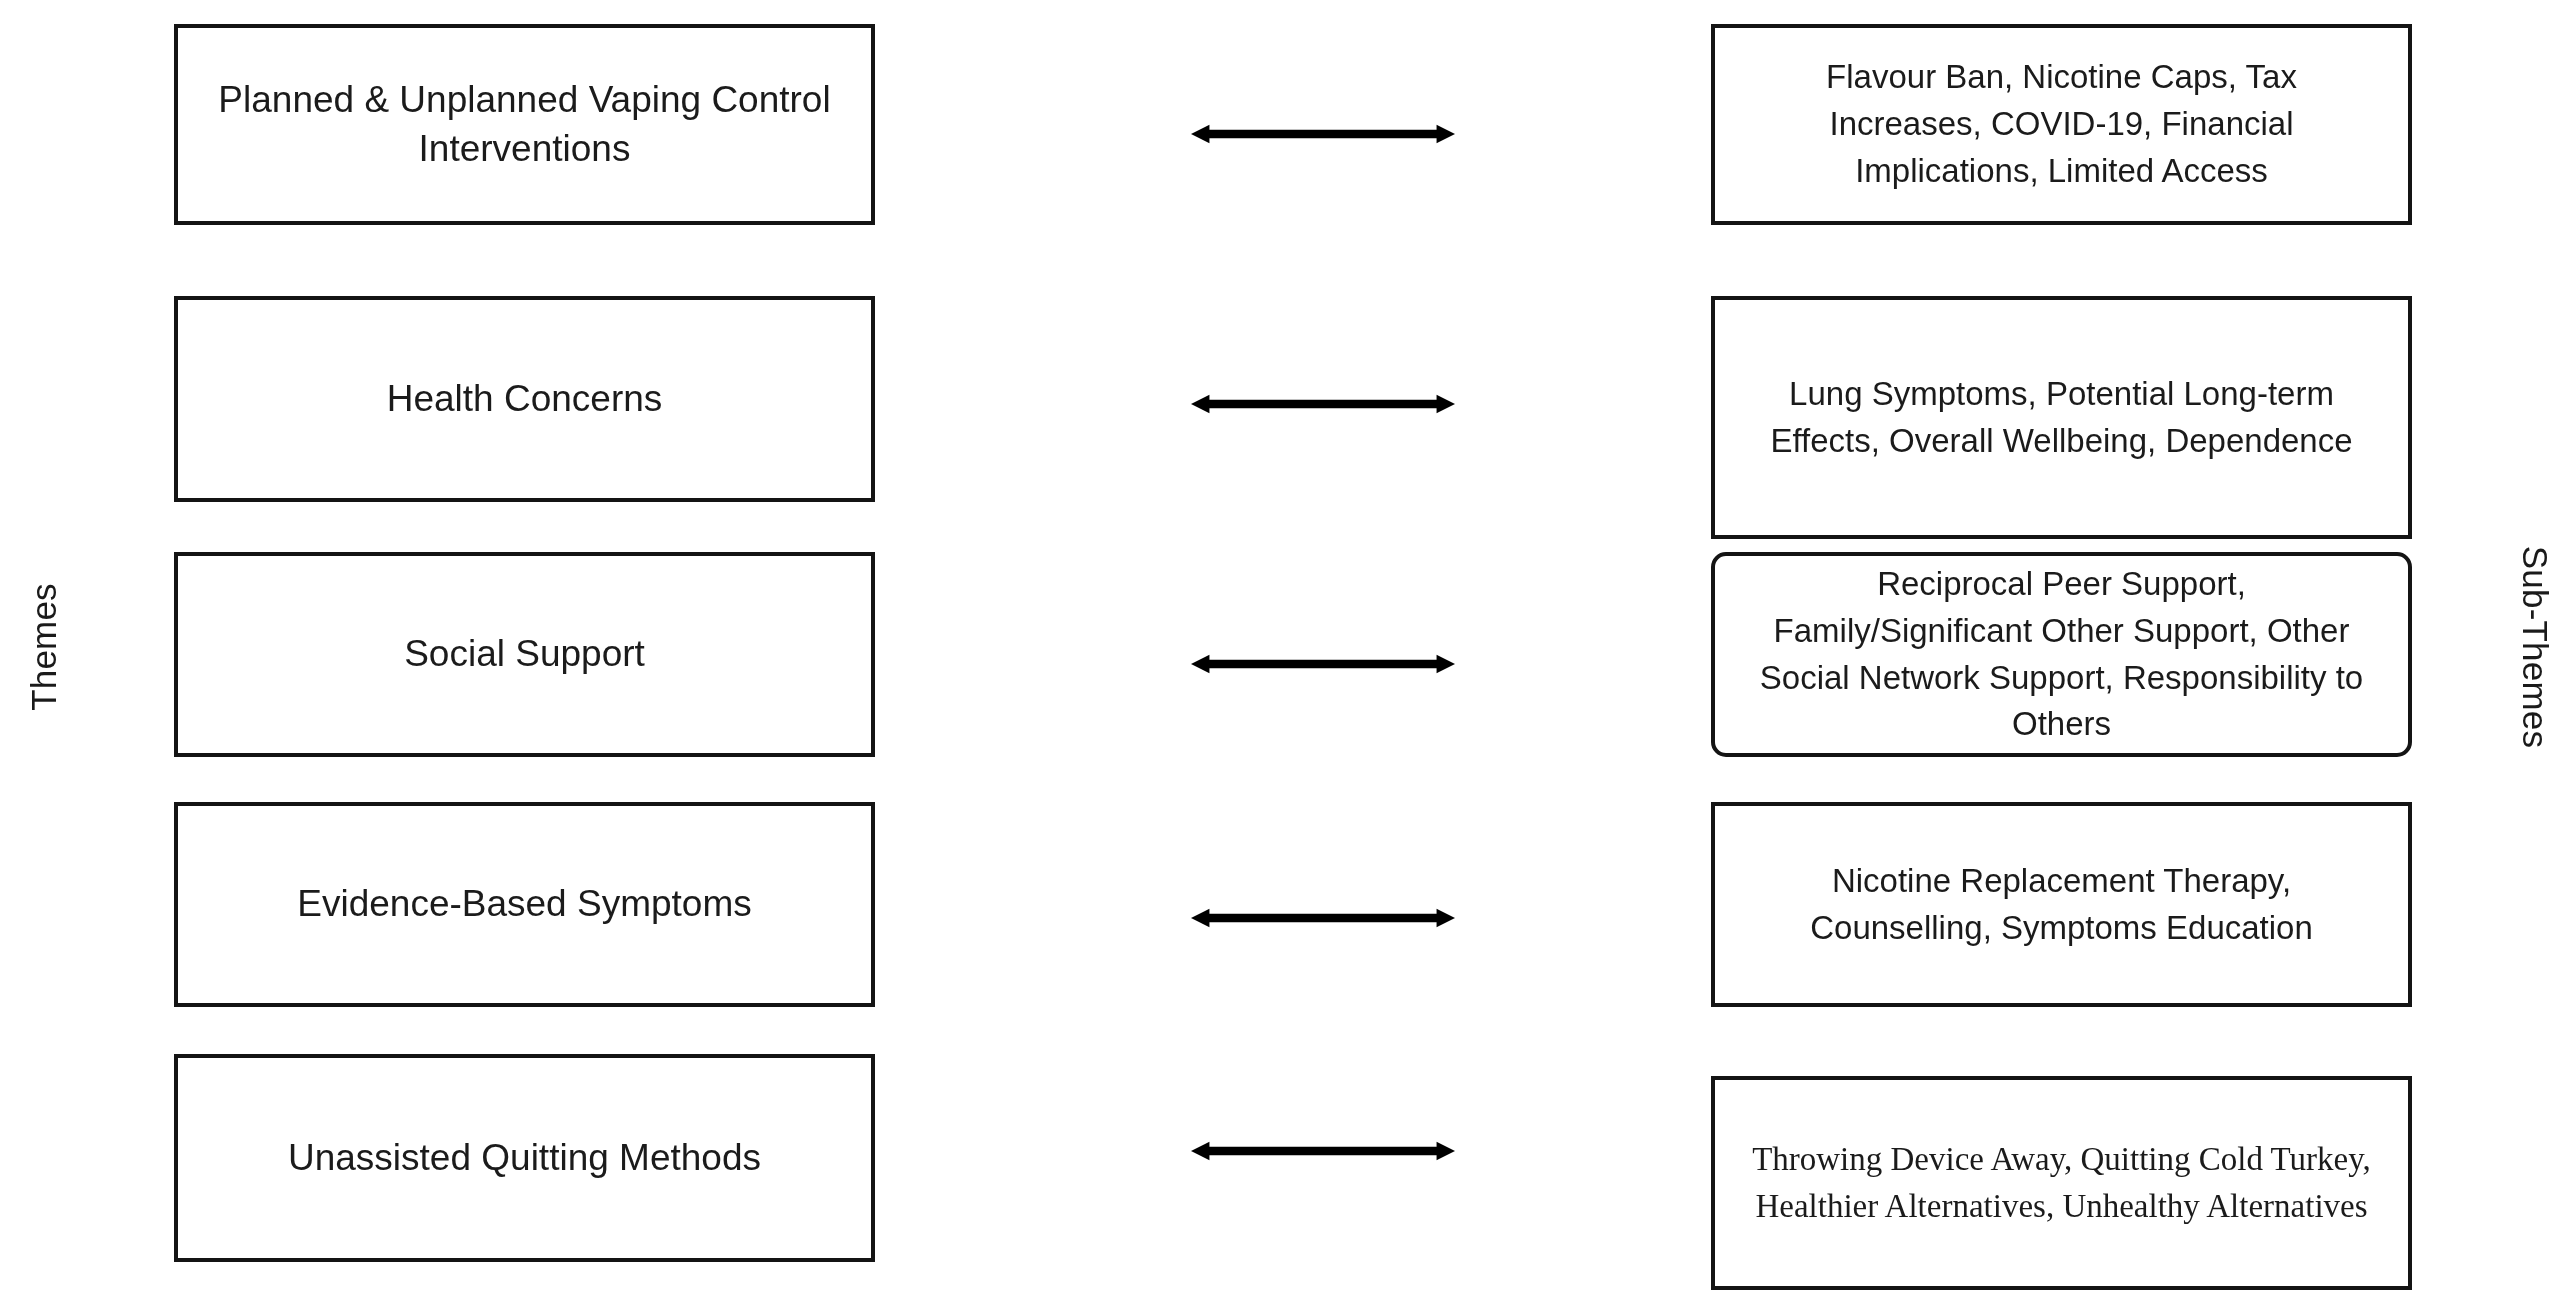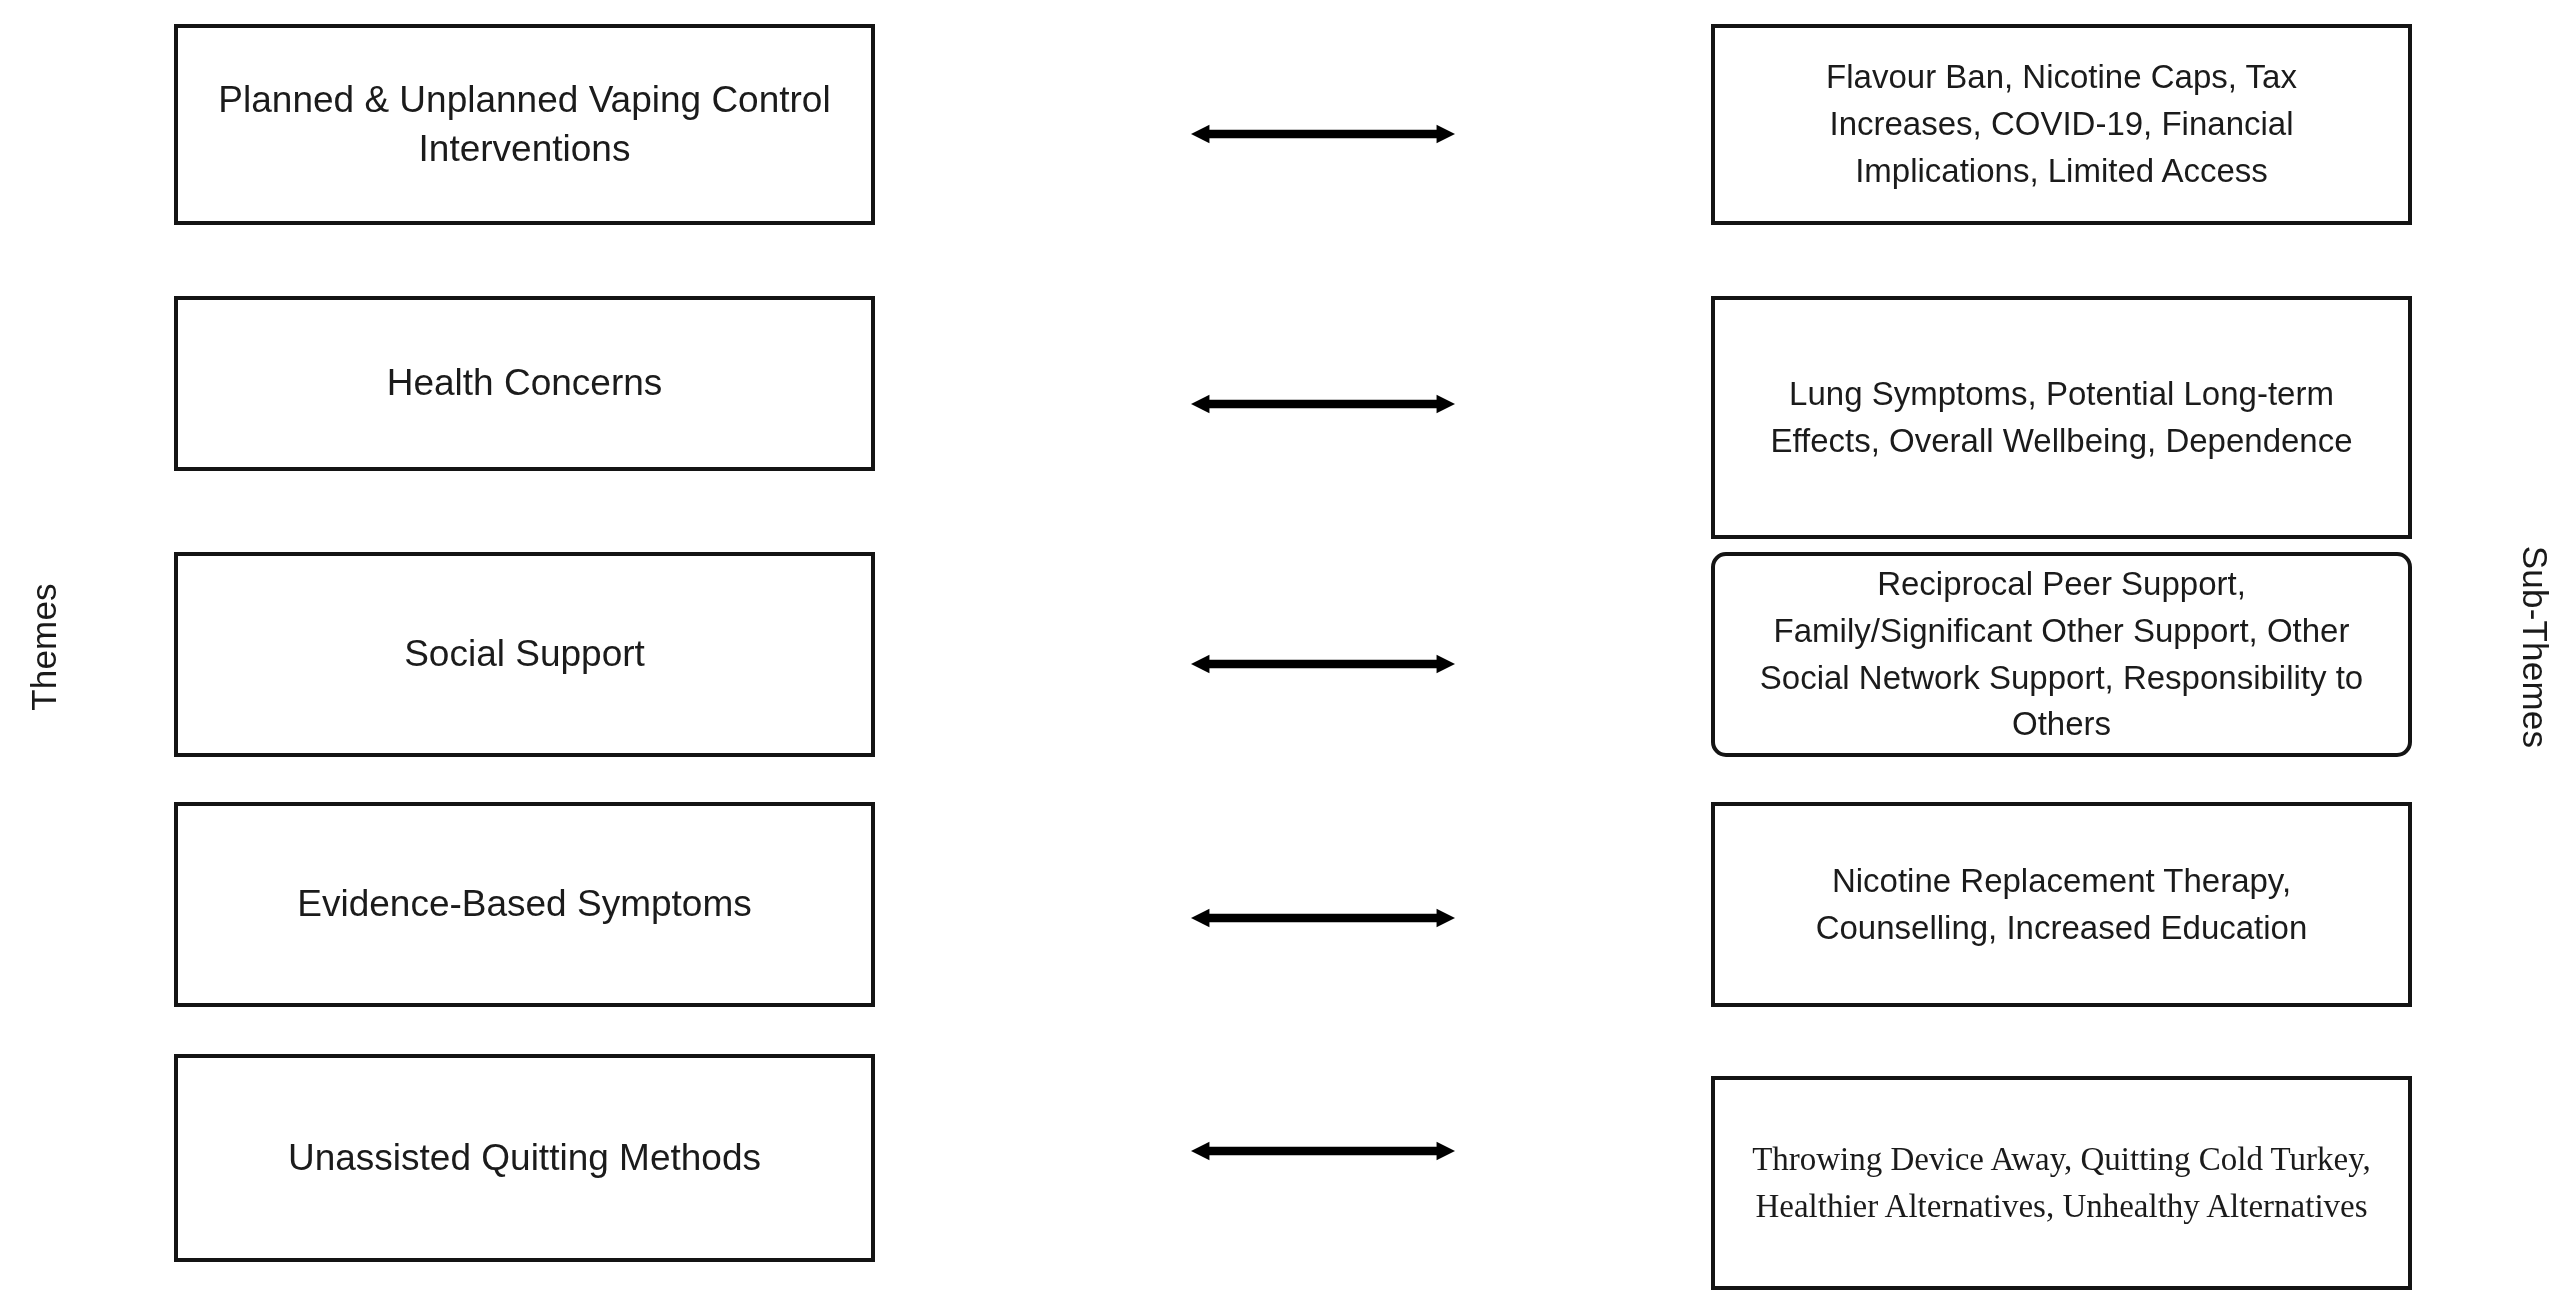--- a/index.html
+++ b/index.html
@@ -122,21 +122,21 @@
         <polygon points="286,20 266,10 266,30" fill="#000000"></polygon>
       </svg>
     </div>
 
     <div class="node-box subtheme-box" style="top:24px; height:201px;">
       <span class="node-text">Flavour Ban, Nicotine Caps, Tax Increases, COVID-19, Financial Implications, Limited Access</span>
     </div>
   </div>
 
   <div class="row">
-    <div class="node-box theme-box" style="top:296px; height:175px;">
+    <div class="node-box theme-box" style="top:296px; height:206px;">
       <span class="node-text">Health Concerns</span>
     </div>
 
     <div class="connector" style="top:404px;">
       <svg viewBox="0 0 286 40" xmlns="http://www.w3.org/2000/svg" aria-hidden="true">
         <line x1="16" y1="20" x2="270" y2="20" stroke="#000000" stroke-width="9"></line>
         <polygon points="0,20 20,10 20,30" fill="#000000"></polygon>
         <polygon points="286,20 266,10 266,30" fill="#000000"></polygon>
       </svg>
     </div>
@@ -171,21 +171,21 @@
 
     <div class="connector" style="top:918px;">
       <svg viewBox="0 0 286 40" xmlns="http://www.w3.org/2000/svg" aria-hidden="true">
         <line x1="16" y1="20" x2="270" y2="20" stroke="#000000" stroke-width="9"></line>
         <polygon points="0,20 20,10 20,30" fill="#000000"></polygon>
         <polygon points="286,20 266,10 266,30" fill="#000000"></polygon>
       </svg>
     </div>
 
     <div class="node-box subtheme-box" style="top:802px; height:205px;">
-      <span class="node-text">Nicotine Replacement Therapy, Counselling, Increased Education</span>
+      <span class="node-text">Nicotine Replacement Therapy, Counselling, Symptoms Education</span>
     </div>
   </div>
 
   <div class="row">
     <div class="node-box theme-box" style="top:1054px; height:208px;">
       <span class="node-text">Unassisted Quitting Methods</span>
     </div>
 
     <div class="connector" style="top:1151px;">
       <svg viewBox="0 0 286 40" xmlns="http://www.w3.org/2000/svg" aria-hidden="true">

